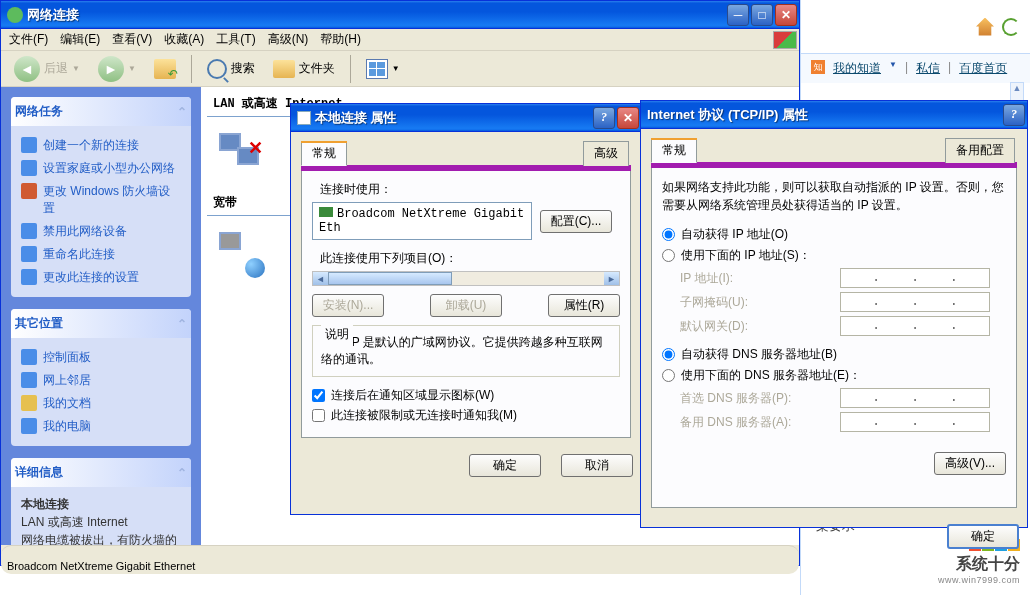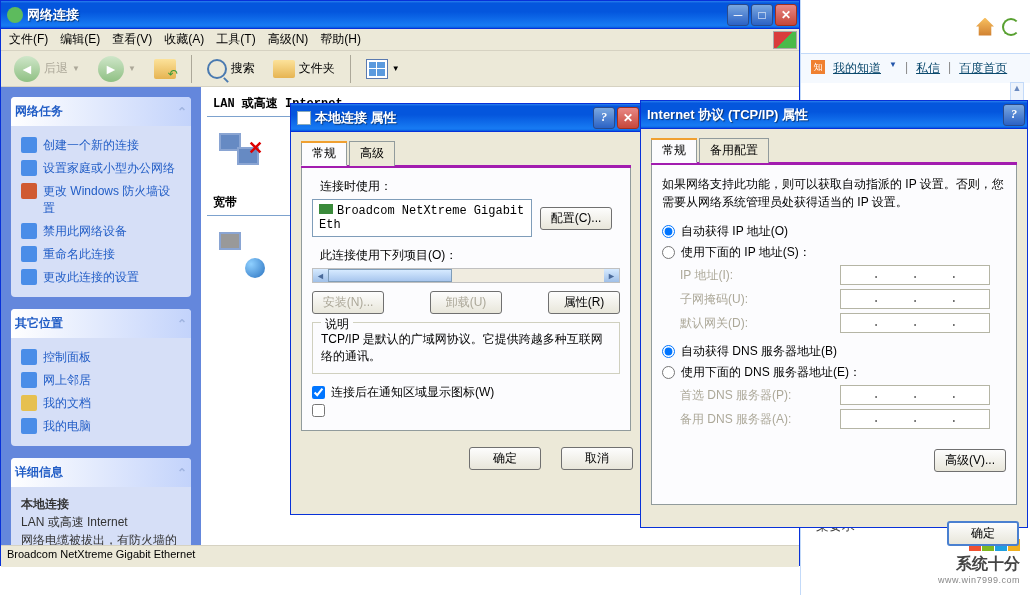--- a/index.html
+++ b/index.html
@@ -37,38 +37,38 @@
 .details-body .bold { font-weight: bold; }
 .main-pane { flex: 1; background: #fff; padding: 0; position: relative; }
 .group-header { font-family: "Courier New", monospace; font-weight: bold; padding: 4px 6px; border-bottom: 1px solid #7da2ce; margin: 4px 6px 8px; }
 .conn-icons { padding: 0 10px; }
 .conn-icon { width: 50px; height: 50px; position: relative; display: inline-block; margin: 4px; }
 .conn-icon .monitor { width: 22px; height: 18px; background: #668ac3; border: 2px solid #8aa5d3; position: absolute; }
 .conn-icon .m1 { top: 4px; left: 4px; }
 .conn-icon .m2 { top: 18px; left: 22px; }
 .conn-icon .redx { position: absolute; top: 8px; right: 2px; color: #d00; font-weight: bold; font-size: 18px; }
 .conn-icon .globe { position: absolute; bottom: 0; right: 0; width: 20px; height: 20px; background: radial-gradient(circle at 30% 30%, #8fd0ff, #2a72c0); border-radius: 50%; }
-.statusbar { height: 22px; background: #ece9d8; border-top: 1px solid #d6d2c2; padding: 2px 6px; font-size: 11px; }
+.statusbar { height: 22px; background: #ece9d8; border-top: 1px solid #d6d2c2; padding: 14px 6px; font-size: 11px; border-radius: 10px; }
 
 
 #props-dialog { left: 290px; top: 103px; width: 352px; height: 412px; }
 .dialog-body { padding: 8px 10px; }
-.tabs { display: flex; border-bottom: 3px solid #a21caf; }
+.tabs { display: flex; border-bottom: 6px solid #a21caf; justify-content: space-between; }
 .tab { padding: 3px 10px; border: 1px solid #919b9c; border-bottom: none; background: #ece9d8; margin-right: 2px; position: relative; top: 1px; }
 .tab.active { background: #fcfcfe; border-bottom: 1px solid #fcfcfe; z-index: 1; }
 .tab.active::before { content:""; position:absolute; top:-1px; left:-1px; right:-1px; height:2px; background:#f0a030; }
 .tab-content { border: 1px solid #919b9c; border-top: none; background: #fcfcfe; padding: 10px; }
 .field-label { display: block; margin-bottom: 4px; margin-left: 8px; }
 .adapter-box { border: 1px solid #7f9db9; background: #fff; padding: 4px 6px; width: 220px; display: inline-block; font-family: "Courier New"; }
 .xp-button { background: linear-gradient(to bottom, #fdfdfd, #e8e6da); border: 1px solid #707070; border-radius: 3px; padding: 2px 8px; min-width: 72px; cursor: pointer; font-size: 12px; font-family: inherit; }
 .listbox { border: 1px solid #7f9db9; background: #fff; height: 62px; overflow: auto; }
 .listbox .li { display: flex; align-items: center; gap: 4px; padding: 2px 4px; font-family: "Courier New"; }
 .listbox .li.sel { background: #316ac5; color: #fff; }
 .groupbox { border: 1px solid #d0d0bf; padding: 8px; margin-top: 8px; position: relative; }
-.groupbox .legend { position: absolute; top: -8px; left: 8px; background: #fcfcfe; padding: 1px 4px; }
+.groupbox .legend { position: absolute; top: -8px; left: 8px; background: #fcfcfe; padding: 8px 4px; }
 .btn-row { display: flex; justify-content: space-between; margin: 8px 0; }
 .dialog-actions { display: flex; justify-content: flex-end; gap: 20px; padding: 8px; }
 .chk { display: flex; align-items: center; gap: 6px; margin: 3px 0; }
 .chk input { width: 13px; height: 13px; }
 
 
 #tcpip-dialog { left: 640px; top: 100px; width: 388px; height: 428px; }
 .radio-row { display: flex; align-items: center; gap: 6px; margin: 4px 0; }
 .radio-row input { width: 13px; height: 13px; }
 .ip-grid { margin: 4px 0 10px 18px; }
@@ -312,20 +312,21 @@
         <span class="legend">说明</span>
         <div>TCP/IP 是默认的广域网协议。它提供跨越多种互联网络的通讯。</div>
       </div>
       <div style="margin-top:10px;">
         <div class="chk">
             <input type="checkbox" checked="" style="">
             <span>连接后在通知区域显示图标(W)</span>
           </div>
         <div class="chk">
             <input type="checkbox" style="">
+            <span>此连接被限制或无连接时通知我(M)</span>
           </div>
       </div>
     </div>
   </div>
   <div class="dialog-actions">
     <button class="xp-button">确定</button>
     <button class="xp-button">取消</button>
   </div>
 </div>
 

